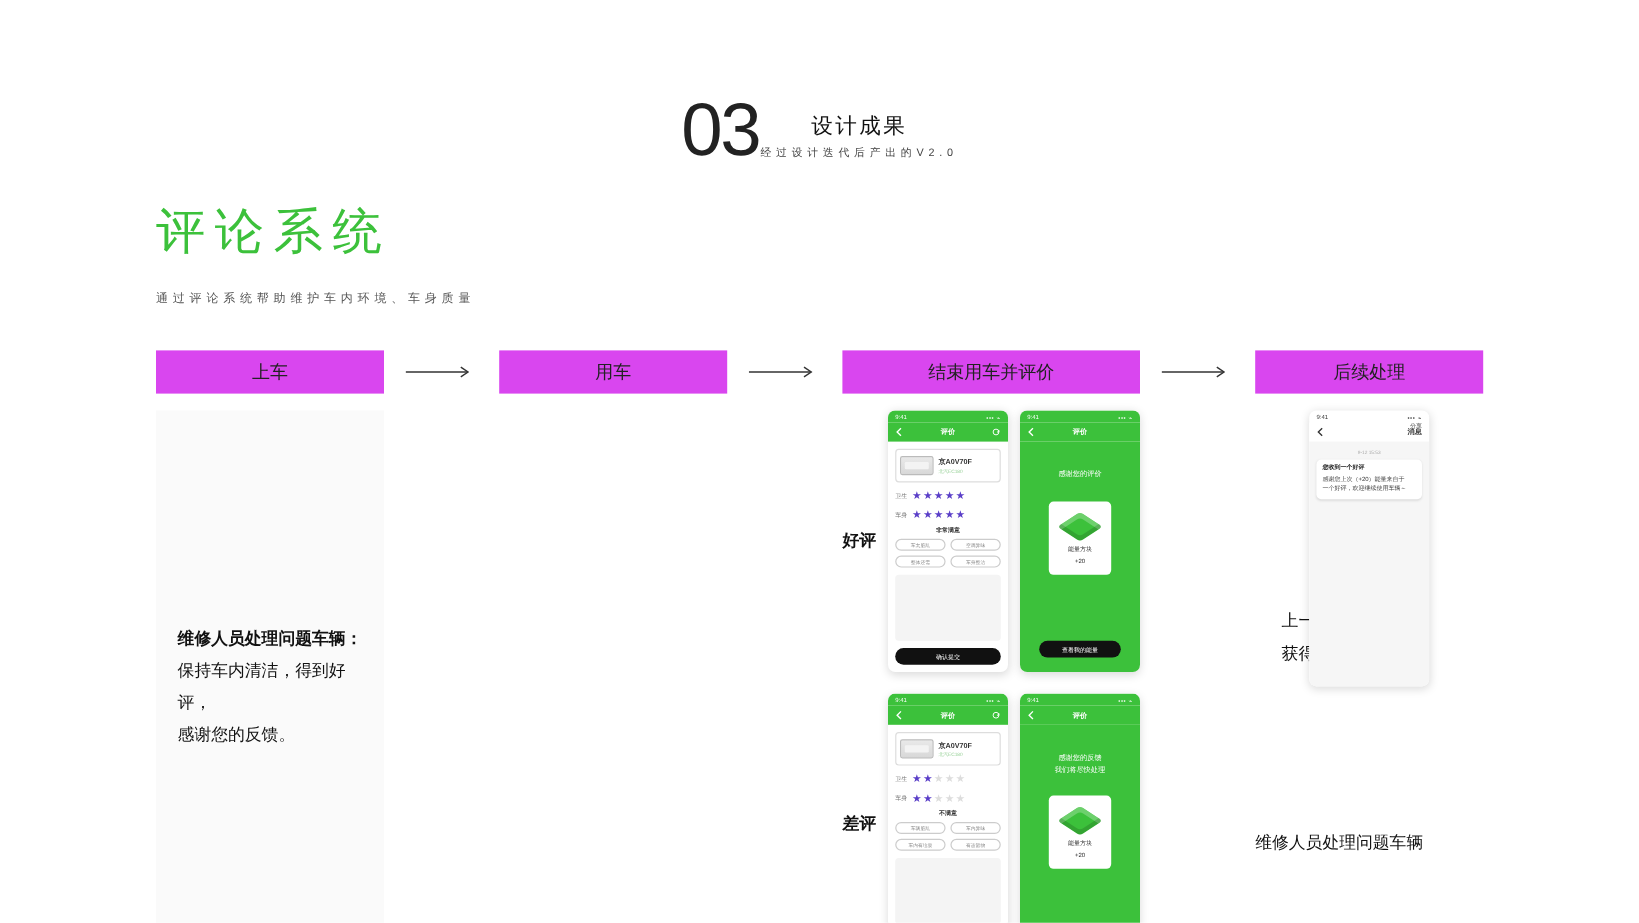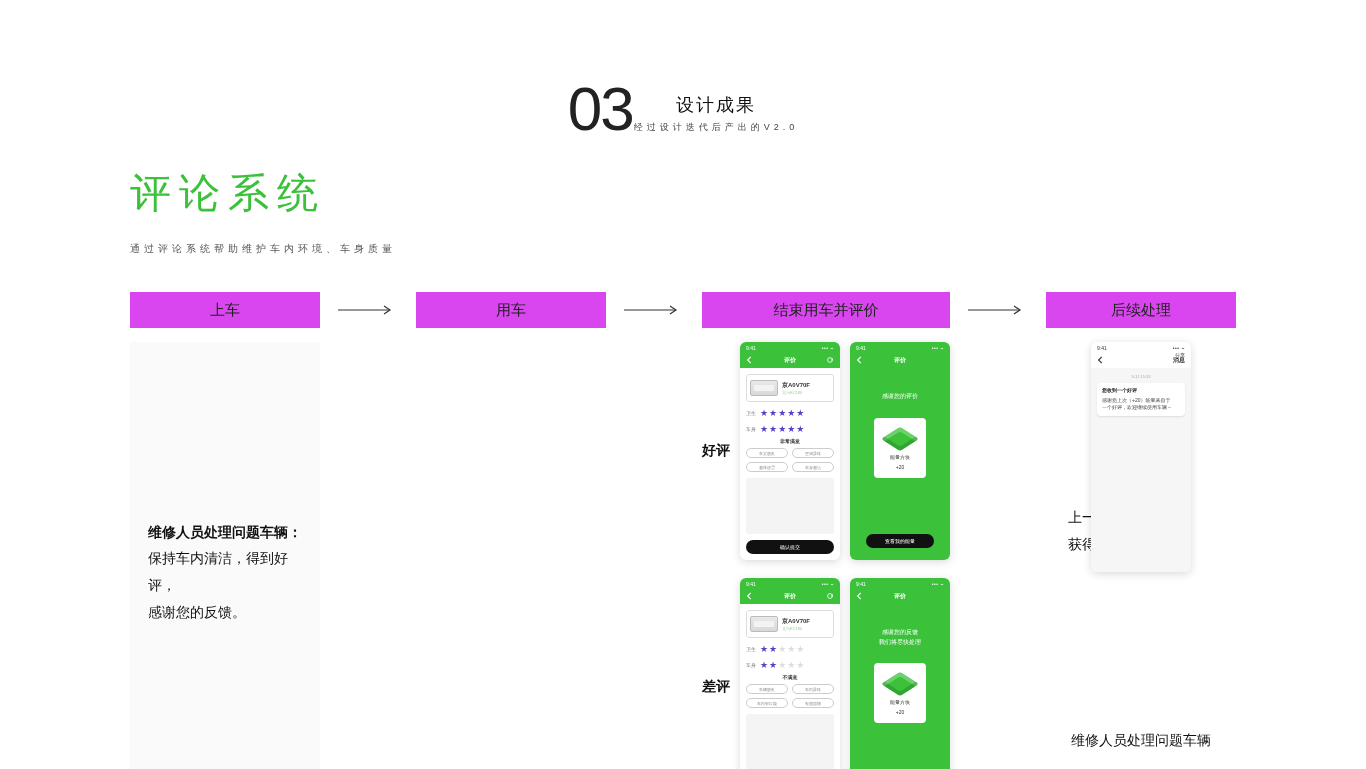--- a/index.html
+++ b/index.html
@@ -563,17 +563,17 @@
               <div>一个好评，欢迎继续使用车辆～</div>
             </div>
           </div>
         </div>
       </div>
       <div class="col4-text" style="margin-top:-90px">
         <div>上一位用车者</div>
         <div>获得能量奖励</div>
       </div>
       <div style="flex:1"></div>
-      <div class="col4-text" style="text-align:center;padding:0;margin-bottom:48px">维修人员处理问题车辆</div>
+      <div class="col4-text" style="text-align:left;padding:0;margin-bottom:86px">维修人员处理问题车辆</div>
     </div>
 
   </div>
 </div>
 
 </body></html>

